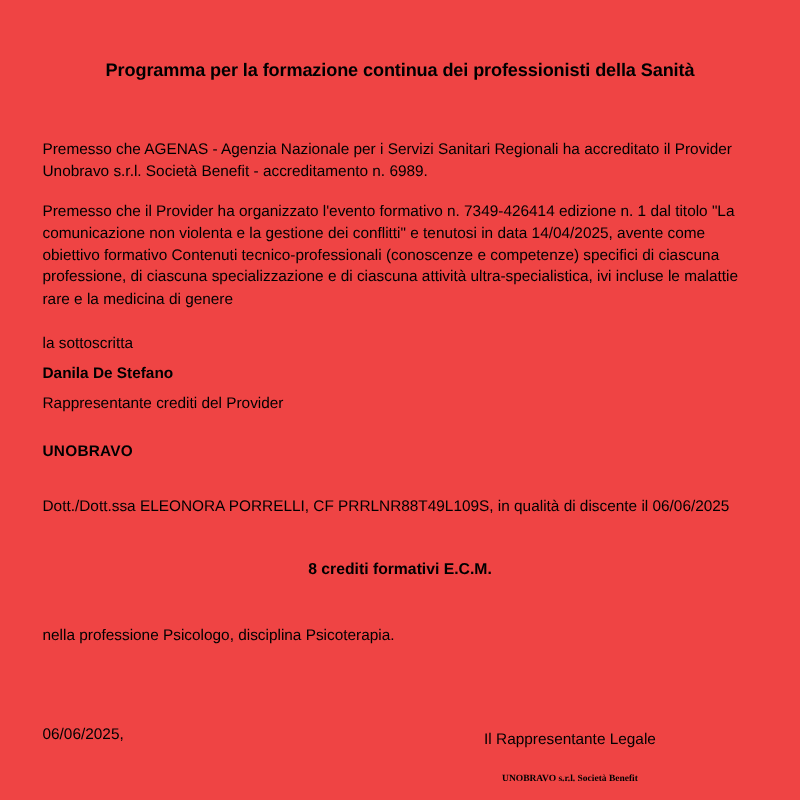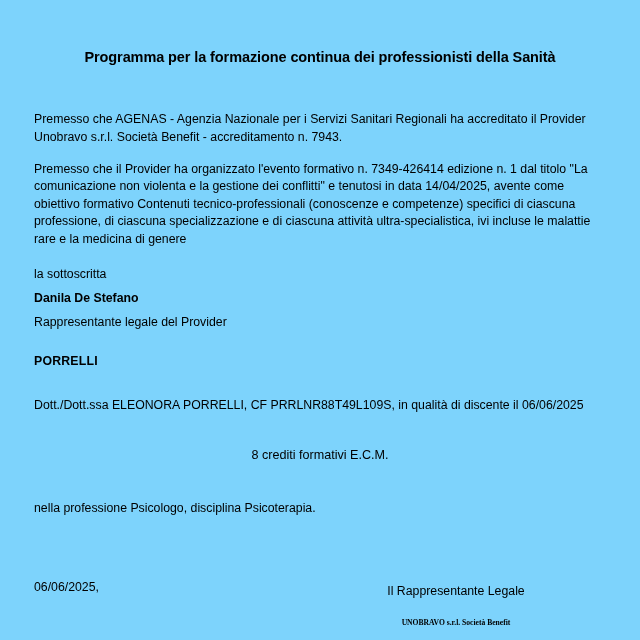--- a/index.html
+++ b/index.html
@@ -14,21 +14,21 @@
     font-family: "Liberation Sans", sans-serif;
     color: #000000;
     -webkit-font-smoothing: antialiased;
   }
   .page {
     position: relative;
     width: 640px;
     height: 640px;
     box-sizing: border-box;
     padding: 0 34px;
-    background: #7dd3fc;
+    background: #ef4444;
   }
   .doc-title {
     text-align: center;
     font-size: 14.5px;
     font-weight: bold;
     letter-spacing: -0.1px;
     margin: 0;
     padding-top: 49px;
     line-height: 1.2;
   }
@@ -58,21 +58,21 @@
   }
   .attests-sub { margin-top: 6px; }
   .recipient-block {
     font-size: 12.3px;
     line-height: 17.6px;
     margin-top: 26px;
   }
   .credits-line {
     text-align: center;
     font-size: 12.6px;
-    font-weight: normal;
+    font-weight: bold;
     margin-top: 33px;
   }
   .credits-note {
     text-align: center;
     font-size: 7.1px;
     line-height: 11px;
     margin-top: 5px;
     letter-spacing: -0.05px;
   }
   .profession-line {
@@ -110,32 +110,32 @@
     color: #3a3a3a;
   }
 </style>
 </head>
 <body>
 
 <div class="page">
 
   <h1 class="doc-title">Programma per la formazione continua dei professionisti della Sanità</h1>
 
-  <p class="para para-premesso-1">Premesso che AGENAS - Agenzia Nazionale per i Servizi Sanitari Regionali ha accreditato il Provider Unobravo s.r.l. Società Benefit - accreditamento n. 7943.</p>
+  <p class="para para-premesso-1">Premesso che AGENAS - Agenzia Nazionale per i Servizi Sanitari Regionali ha accreditato il Provider Unobravo s.r.l. Società Benefit - accreditamento n. 6989.</p>
 
   <p class="para para-premesso-2">Premesso che il Provider ha organizzato l'evento formativo n. 7349-426414 edizione n. 1 dal titolo "La comunicazione non violenta e la gestione dei conflitti" e tenutosi in data 14/04/2025, avente come obiettivo formativo Contenuti tecnico-professionali (conoscenze e competenze) specifici di ciascuna professione, di ciascuna specializzazione e di ciascuna attività ultra-specialistica, ivi incluse le malattie rare e la medicina di genere</p>
 
   <div class="center-block">
     <div class="subscriber-intro">la sottoscritta</div>
     <div class="subscriber-name">Danila De Stefano</div>
-    <div class="subscriber-role">Rappresentante legale del Provider</div>
+    <div class="subscriber-role">Rappresentante crediti del Provider</div>
   </div>
 
   <div class="center-block">
-    <div class="attests-word">PORRELLI</div>
+    <div class="attests-word">UNOBRAVO</div>
   </div>
 
   <div class="recipient-block">
     <div>Dott./Dott.ssa ELEONORA PORRELLI, CF PRRLNR88T49L109S, in qualità di discente il 06/06/2025</div>
   </div>
 
   <div class="credits-line">8 crediti formativi E.C.M.</div>
 
 
   <div class="profession-line">nella professione Psicologo, disciplina Psicoterapia.</div>

